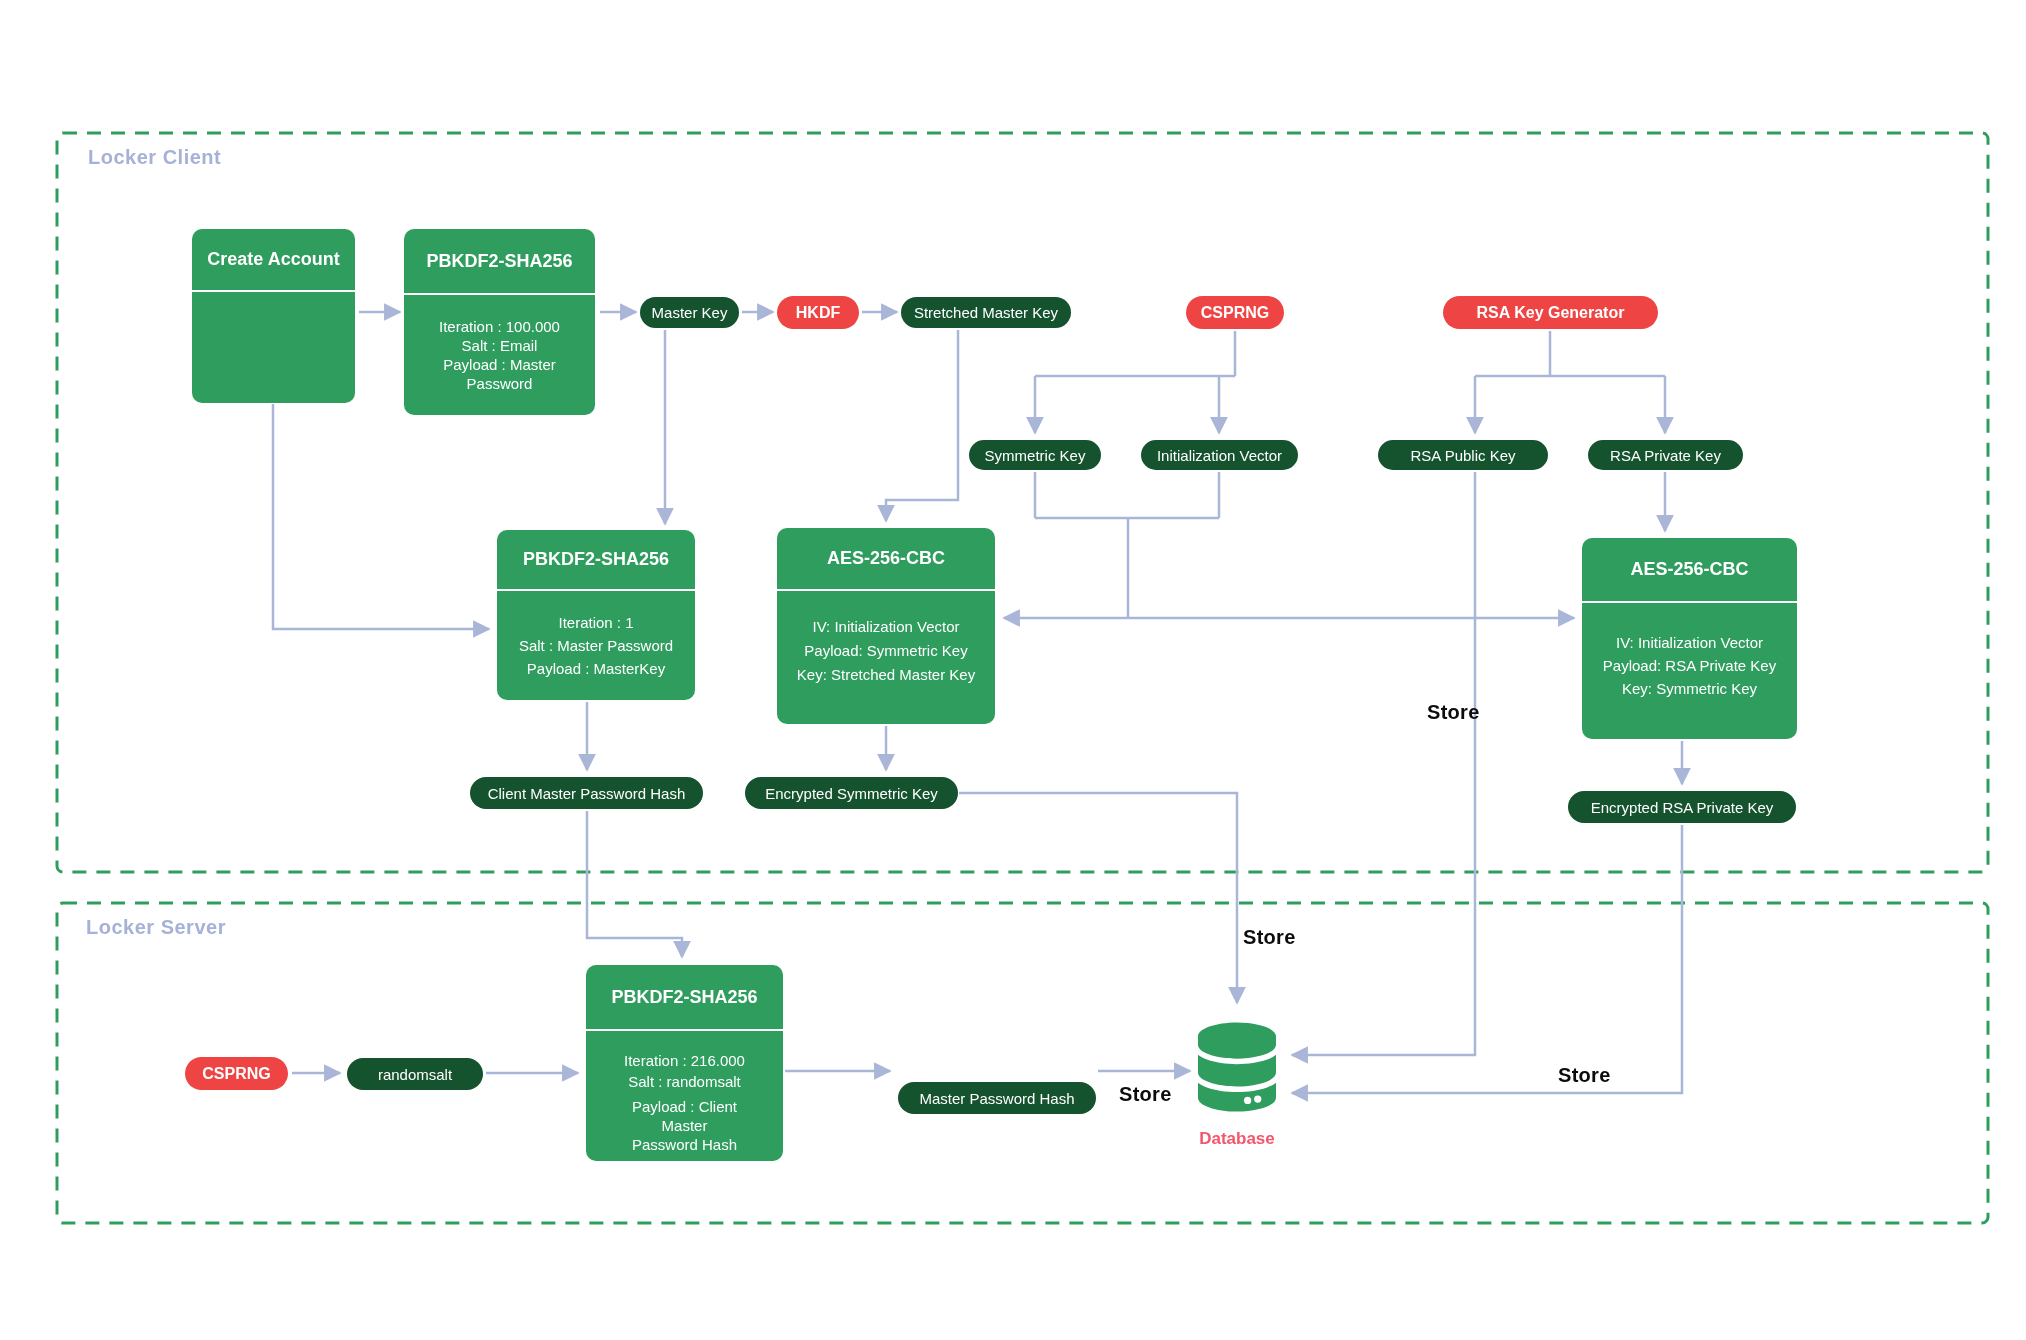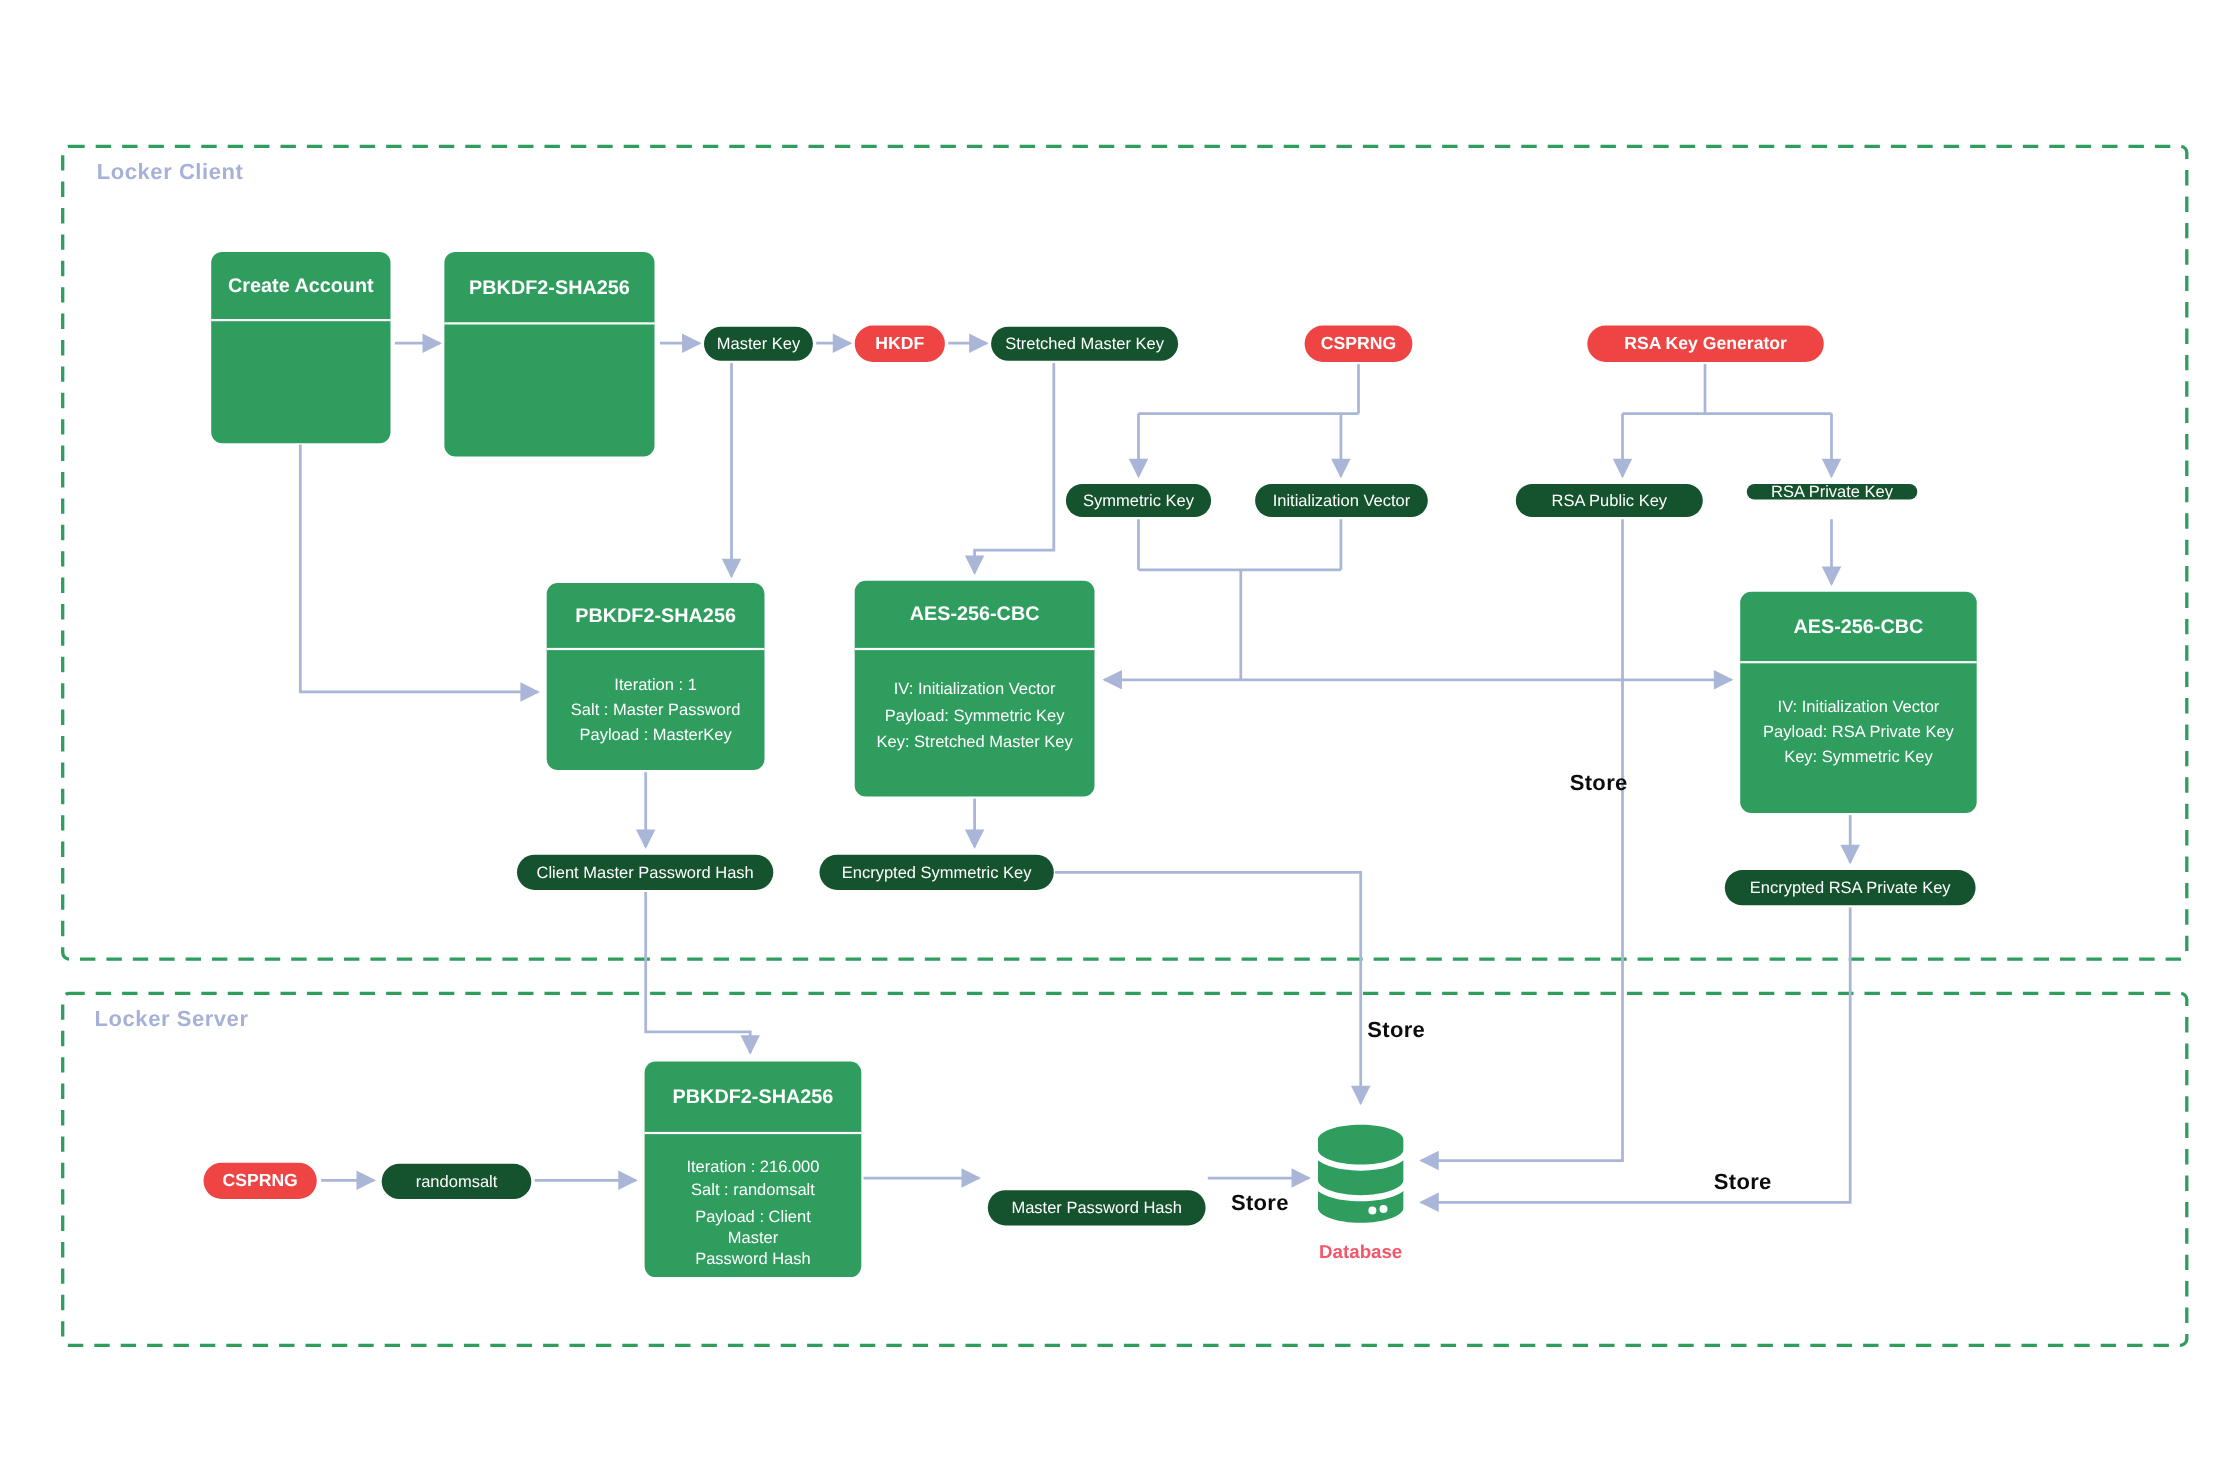--- a/index.html
+++ b/index.html
@@ -93,20 +93,26 @@
 
   <div class="seclabel" style="left:88px;top:146px;">Locker Client</div>
   <div class="seclabel" style="left:86px;top:916px;">Locker Server</div>
 
   <div class="node gbox" style="left:192px;top:229px;width:163px;height:174px;">
     <div class="gbox-head" style="height:61px;">Create Account</div>
   </div>
 
   <div class="node gbox" style="left:404px;top:229px;width:191px;height:186px;">
     <div class="gbox-head" style="height:64px;">PBKDF2-SHA256</div>
+    <div class="gbox-body" style="line-height:19px;padding-top:22px;">
+      <div>Iteration : 100.000</div>
+      <div>Salt : Email</div>
+      <div>Payload : Master</div>
+      <div>Password</div>
+    </div>
   </div>
 
   <div class="node gbox" style="left:497px;top:530px;width:198px;height:170px;">
     <div class="gbox-head" style="height:59px;">PBKDF2-SHA256</div>
     <div class="gbox-body" style="line-height:23px;padding-top:20px;">
       <div>Iteration : 1</div>
       <div>Salt : Master Password</div>
       <div>Payload : MasterKey</div>
     </div>
   </div>
@@ -141,21 +147,21 @@
   </div>
 
   <div class="node pill" style="left:640px;top:297px;width:99px;height:31px;">Master Key</div>
   <div class="node pill green" style="left:777px;top:296px;width:82px;height:33px;">HKDF</div>
   <div class="node pill" style="left:901px;top:297px;width:170px;height:31px;">Stretched Master Key</div>
   <div class="node pill green" style="left:1186px;top:296px;width:98px;height:33px;">CSPRNG</div>
   <div class="node pill green" style="left:1443px;top:296px;width:215px;height:33px;">RSA Key Generator</div>
   <div class="node pill" style="left:969px;top:440px;width:132px;height:30px;">Symmetric Key</div>
   <div class="node pill" style="left:1141px;top:440px;width:157px;height:30px;">Initialization Vector</div>
   <div class="node pill" style="left:1378px;top:440px;width:170px;height:30px;">RSA Public Key</div>
-  <div class="node pill" style="left:1588px;top:440px;width:155px;height:14px;">RSA Private Key</div>
+  <div class="node pill" style="left:1588px;top:440px;width:155px;height:30px;">RSA Private Key</div>
   <div class="node pill" style="left:470px;top:777px;width:233px;height:32px;">Client Master Password Hash</div>
   <div class="node pill" style="left:745px;top:777px;width:213px;height:32px;">Encrypted Symmetric Key</div>
   <div class="node pill" style="left:1568px;top:791px;width:228px;height:32px;">Encrypted RSA Private Key</div>
 
   <div class="node pill green" style="left:185px;top:1057px;width:103px;height:33px;">CSPRNG</div>
   <div class="node pill" style="left:347px;top:1058px;width:136px;height:32px;">randomsalt</div>
   <div class="node pill" style="left:898px;top:1056px;width:198px;height:32px;margin-top:26px;">Master Password Hash</div>
 
   <div class="store" style="left:1427px;top:701px;">Store</div>
   <div class="store" style="left:1243px;top:926px;">Store</div>

